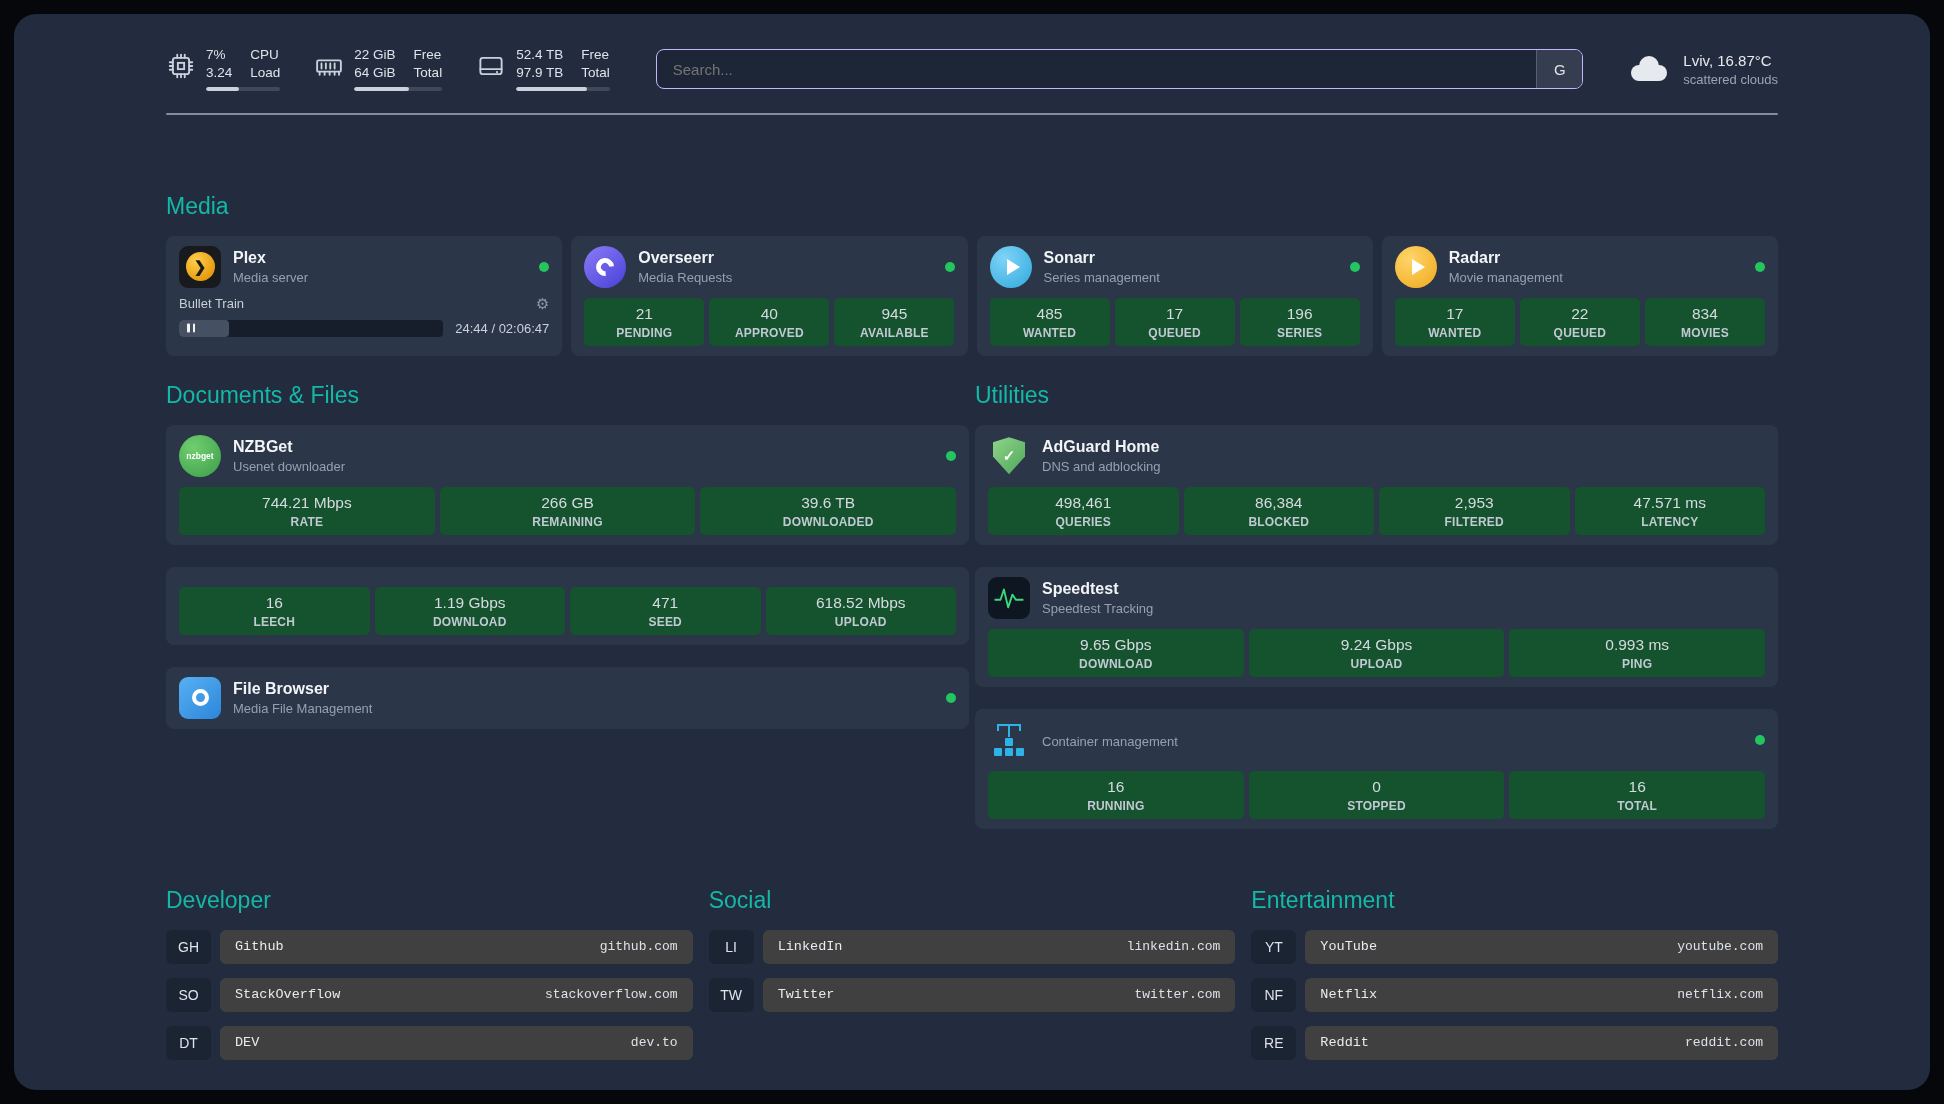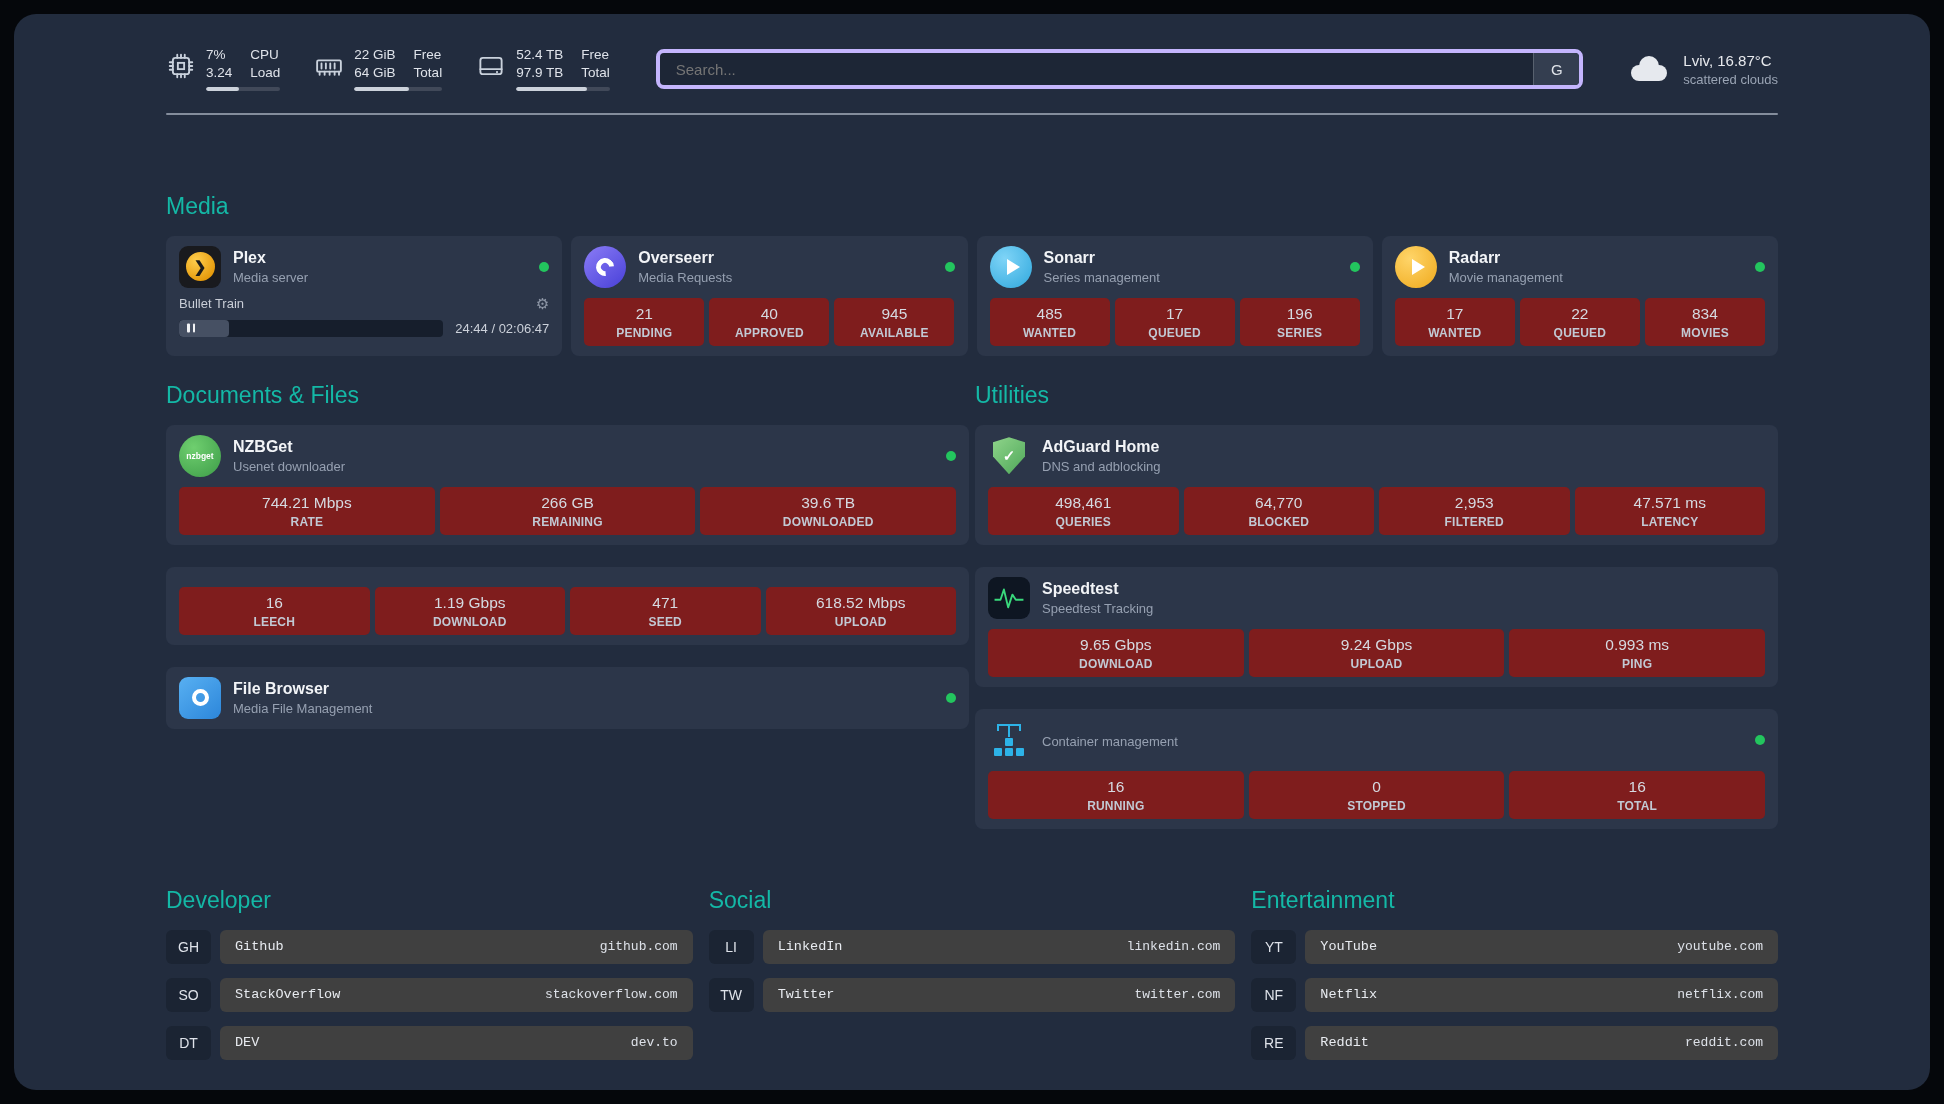--- a/index.html
+++ b/index.html
@@ -15,21 +15,21 @@
   .res { display:flex; gap:10px; align-items:flex-start; }
   .res-icon { width:30px; height:30px; margin-top:3px; flex:none; }
   .res-icon svg { width:30px; height:30px; stroke:#c9d1dc; fill:none; stroke-width:1.5; stroke-linecap:round; }
   .res-body { display:flex; flex-direction:column; }
   .res-rows { display:grid; grid-template-columns:auto auto; column-gap:18px; row-gap:3px;
     font-size:13.5px; color:#dfe3ea; line-height:1.1; }
   .res-bar { margin-top:6px; height:4px; width:100%; background:rgba(255,255,255,0.14); border-radius:2px; overflow:hidden; }
   .res-bar-fill { height:100%; background:#ccd2db; border-radius:2px; }
 
   .search { flex:1; display:flex; align-items:center; height:40px; margin:0 42px 0 46px;
-    border:4px solid #c4b5fd; border-radius:8px; background:#1d2636; overflow:hidden; }
+    border:1px solid #c4b5fd; border-radius:8px; background:#1d2636; overflow:hidden; }
   .search input { flex:1; background:transparent; border:none; outline:none; color:#a8b0bd;
     font-size:15px; padding:0 16px; font-family:inherit; }
   .search-btn { width:46px; height:100%; background:#343e50; border-left:1px solid #58616f;
     color:#dfe3e9; font-size:15px; display:flex; align-items:center; justify-content:center; cursor:pointer; }
 
   .weather { display:flex; align-items:center; gap:12px; }
   .weather-icon svg { width:46px; height:36px; fill:#e6e9ee; }
   .weather-line1 { font-size:15px; color:#e8eaee; }
   .weather-line2 { font-size:13px; color:#9aa4b4; margin-top:3px; }
 
@@ -41,21 +41,21 @@
   .media-grid { display:grid; grid-template-columns:repeat(4,1fr); gap:9px; }
 
   .card { background:#2c3649; border-radius:8px; padding:10px 13px; }
   .card-head { display:flex; align-items:center; gap:12px; }
   .card-titles { flex:1; min-width:0; }
   .card-name { font-size:16px; font-weight:600; color:#f2f4f7; }
   .card-sub { font-size:13px; color:#96a0b1; margin-top:3px; }
   .status-dot { width:10px; height:10px; border-radius:50%; background:#23c55e; flex:none; align-self:center; }
 
   .stats { display:flex; gap:5px; margin-top:10px; }
-  .stat { flex:1; background:#7f1d1d; border-radius:5px; padding:7px 4px 6px; text-align:center; }
+  .stat { flex:1; background:#14532d; border-radius:5px; padding:7px 4px 6px; text-align:center; }
   .stat-value { font-size:15.5px; color:#d6dae1; }
   .stat-label { font-size:12px; font-weight:700; color:#c2c9d4; margin-top:3px; letter-spacing:0.2px; }
 
   
   .player { margin-top:7px; }
   .player-row1 { display:flex; justify-content:space-between; align-items:center;
     font-size:13px; color:#c9ced7; }
   .gear { color:#8e97a7; font-size:15px; cursor:pointer; }
   .player-row2 { display:flex; align-items:center; gap:12px; margin-top:7px; }
   .seek { flex:1; height:17px; background:#161e2c; border-radius:4px; position:relative; overflow:hidden; }
@@ -408,21 +408,21 @@
               <div class="card-name">AdGuard Home</div>
               <div class="card-sub">DNS and adblocking</div>
             </div>
           </div>
           <div class="stats">
             <div class="stat">
               <div class="stat-value">498,461</div>
               <div class="stat-label">QUERIES</div>
             </div>
             <div class="stat">
-              <div class="stat-value">64,770</div>
+              <div class="stat-value">86,384</div>
               <div class="stat-label">BLOCKED</div>
             </div>
             <div class="stat">
               <div class="stat-value">2,953</div>
               <div class="stat-label">FILTERED</div>
             </div>
             <div class="stat">
               <div class="stat-value">47.571 ms</div>
               <div class="stat-label">LATENCY</div>
             </div>

